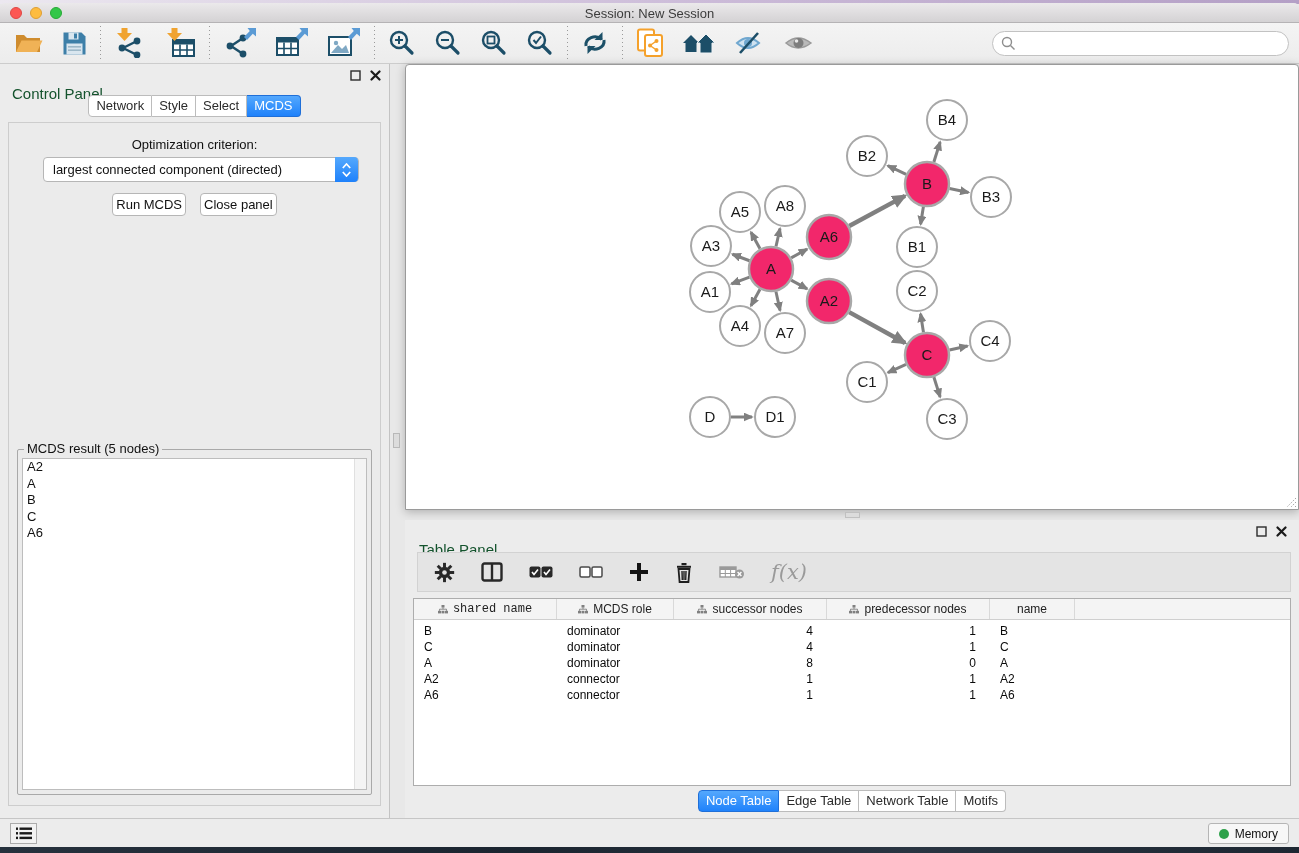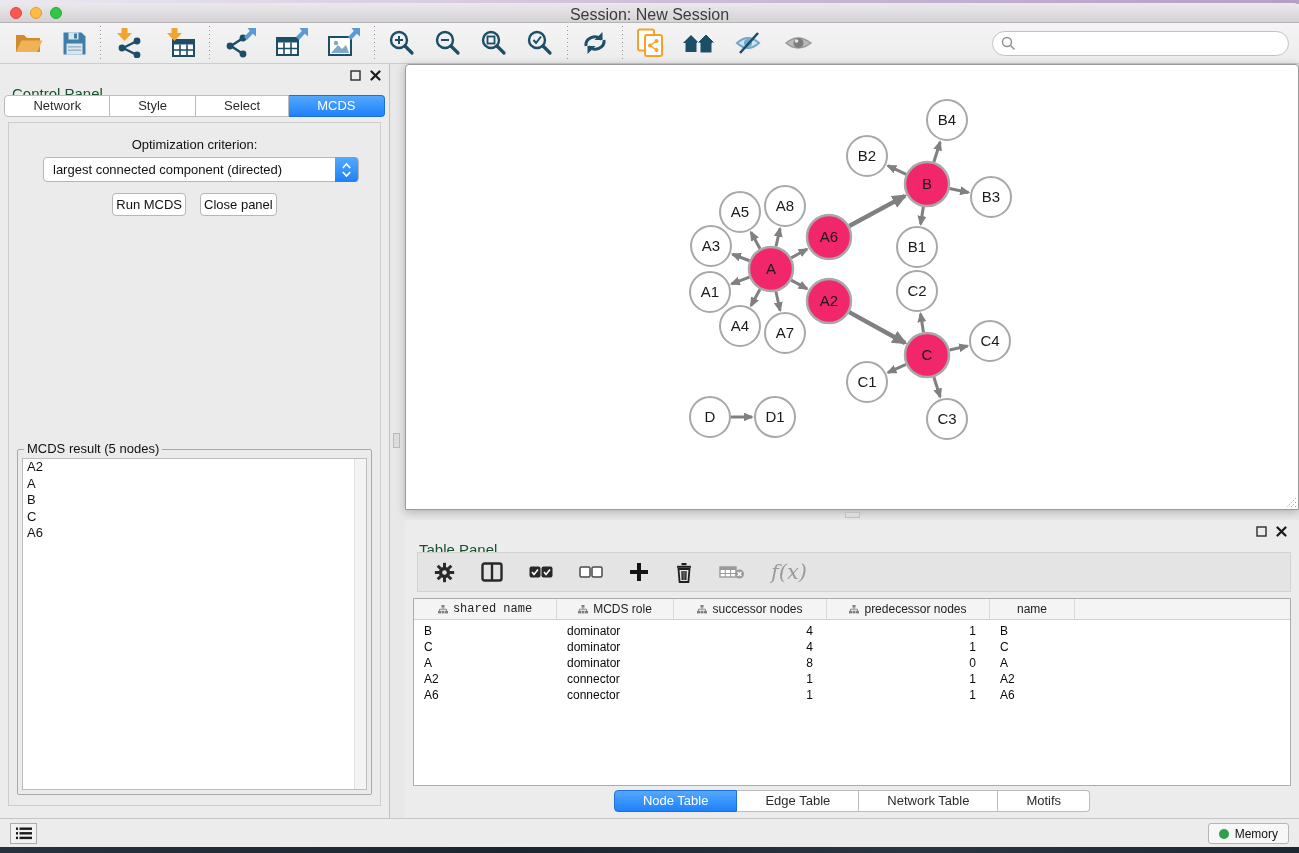--- a/index.html
+++ b/index.html
@@ -6,21 +6,21 @@
   html,body { width:1299px; height:853px; overflow:hidden;
     font-family:"Liberation Sans", sans-serif; background:#e8e8e8; }
 
   
   .desktop-strip { position:absolute; left:0; top:0; width:1299px; height:4px;
     background:linear-gradient(90deg,#ece8f0 0%,#cbbad8 55%,#b49fc6 100%); }
   .titlebar { position:absolute; left:0; top:3px; width:1299px; height:20px;
     background:linear-gradient(#ebe9eb,#d4d2d4); border-bottom:1px solid #b5b3b5;
     border-radius:5px 5px 0 0; }
   .titlebar .title { position:absolute; left:0; right:0; top:3px; text-align:center;
-    font-size:16px; color:#3c3c3c; }
+    font-size:13px; color:#3c3c3c; }
   .lights { position:absolute; left:10px; top:4px; display:flex; gap:8px; }
   .light { width:12px; height:12px; border-radius:50%; }
   .light.red    { background:#fc5753; border:1px solid #df4744; }
   .light.yellow { background:#fdbc40; border:1px solid #de9f34; }
   .light.green  { background:#33c748; border:1px solid #27aa35; }
 
   
   .toolbar { position:absolute; left:0; top:23px; width:1299px; height:41px;
     background:linear-gradient(#f4f4f4,#ececec); border-bottom:1px solid #cccccc;
     display:flex; align-items:center; padding-left:14px; }
@@ -36,21 +36,21 @@
 
   
   .control-panel { position:absolute; left:0; top:64px; width:390px; height:754px;
     background:#ececec; border-right:1px solid #c3c3c3; }
   .panel-header { position:absolute; left:0; top:0; right:0; height:26px; }
   .panel-header .ph-title { position:absolute; left:12px; top:6px; font-size:15px; color:#14532d;margin-top:15px; }
   .ph-btns { position:absolute; right:8px; top:6px; display:flex; gap:9px; align-items:center; }
 
   .cp-tabs { position:absolute; left:0; right:0; top:31px; height:22px;
     display:flex; justify-content:center; }
-  .tab-seg { height:22px; line-height:20px; padding:0 28px; font-size:13px; color:#2b2b2b;
+  .tab-seg { height:22px; line-height:20px; padding:0 7px; font-size:13px; color:#2b2b2b;
     background:#ffffff; border:1px solid #bcbcbc; border-left:none; cursor:default; }
   .tab-seg:first-child { border-left:1px solid #bcbcbc; border-radius:4px 0 0 4px; }
   .tab-seg:last-child { border-radius:0 4px 4px 0; }
   .tab-seg.active { background:linear-gradient(#54a8fd,#1f82fb); color:#ffffff;
     border-color:#1f6fd8; }
 
   .cp-body { position:absolute; left:8px; right:8px; top:58px; bottom:12px;
     border:1px solid #cdcdcd; background:#ebebeb; }
   .opt-label { position:absolute; left:0; right:0; top:14px; text-align:center;
     font-size:13px; color:#111; }

